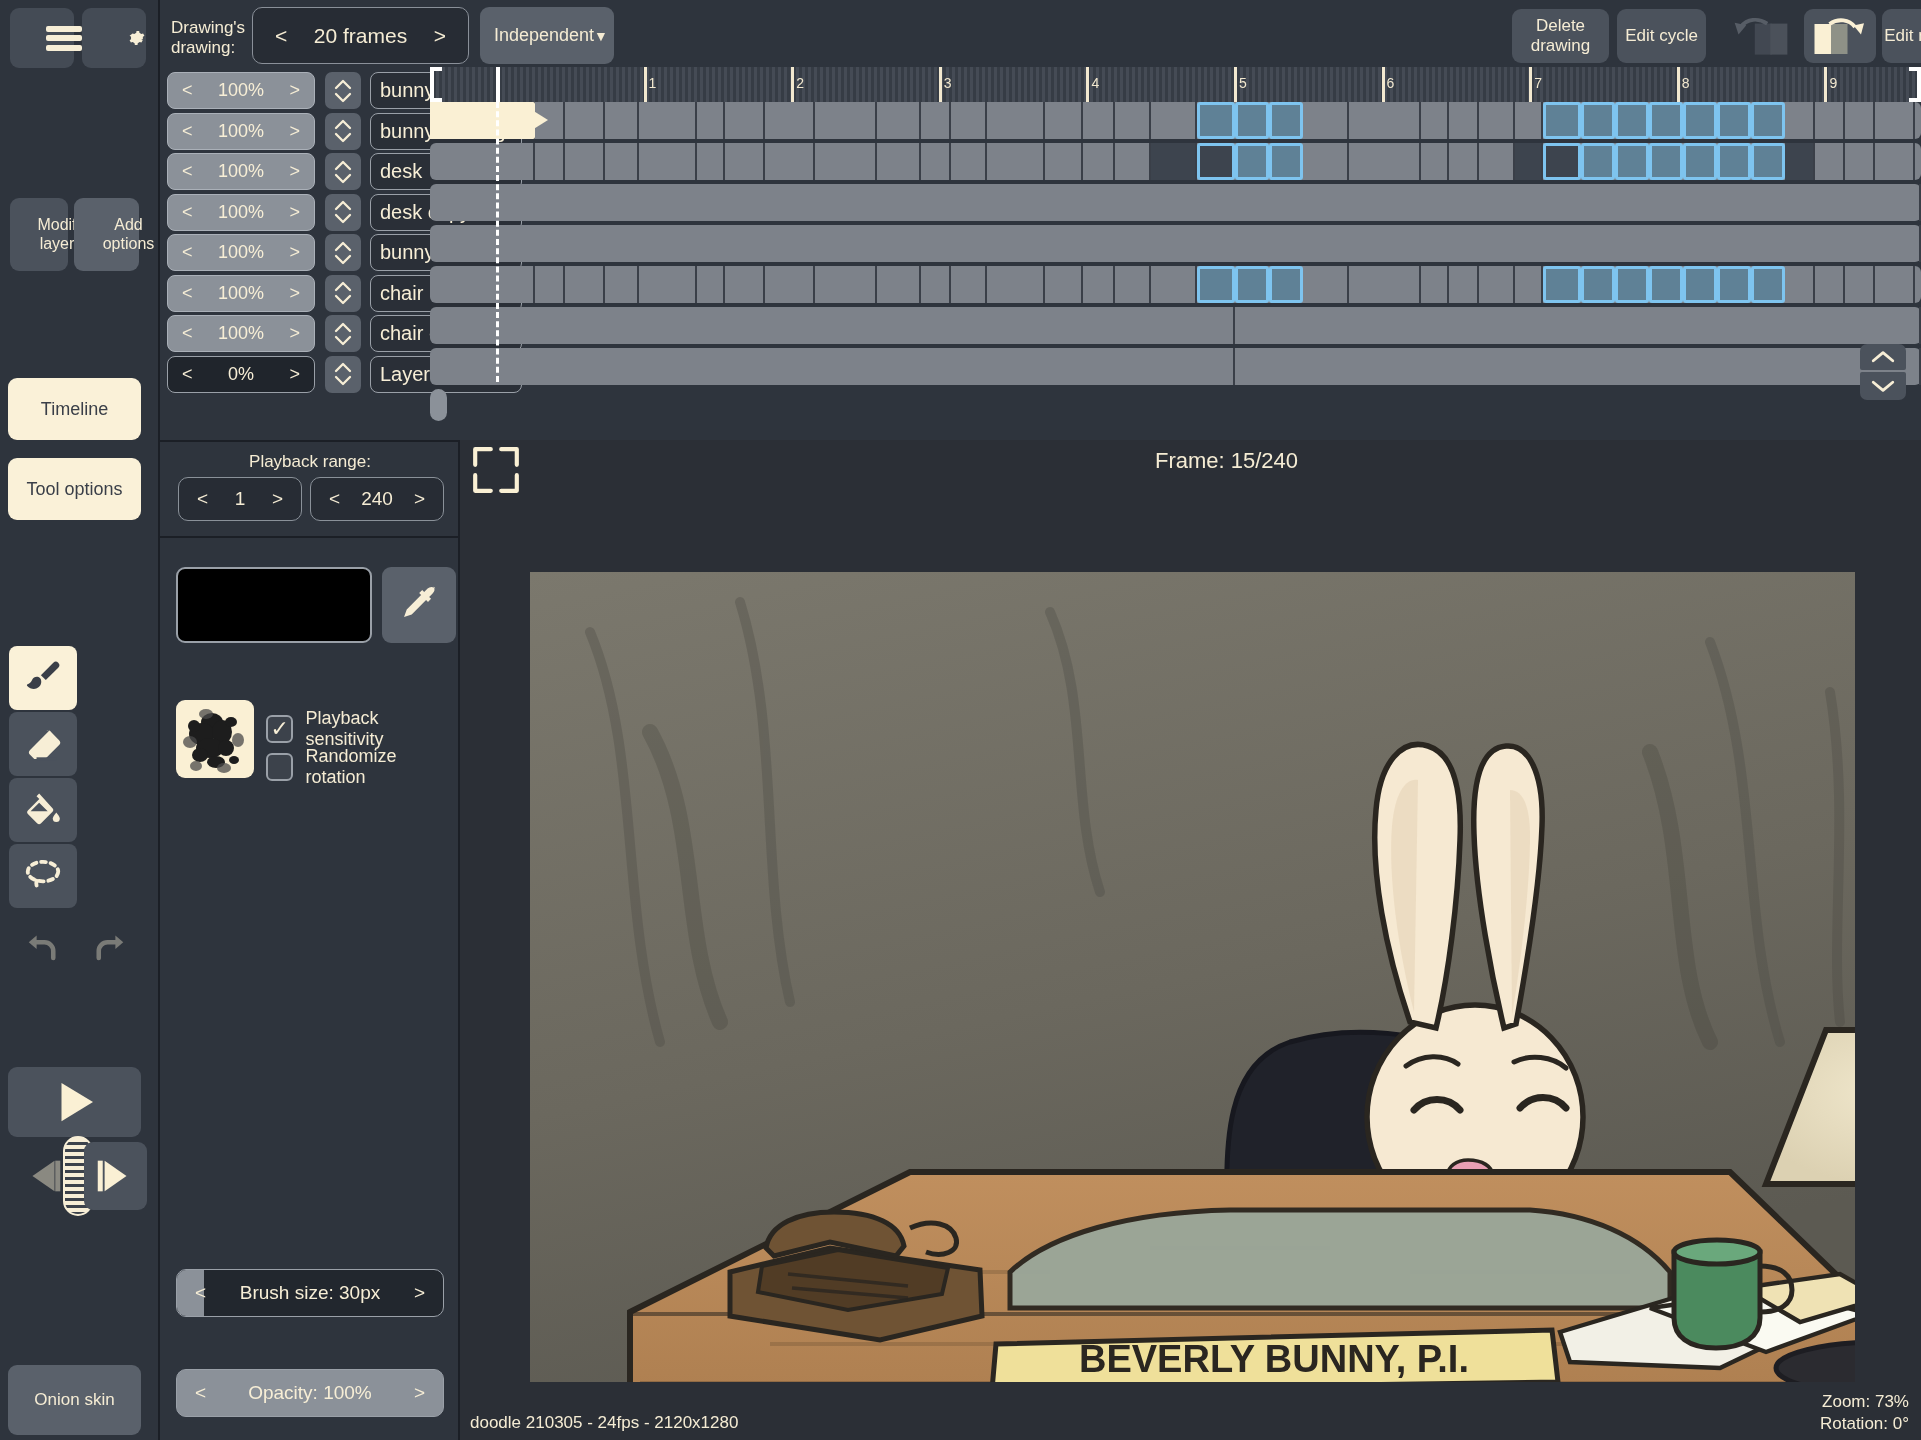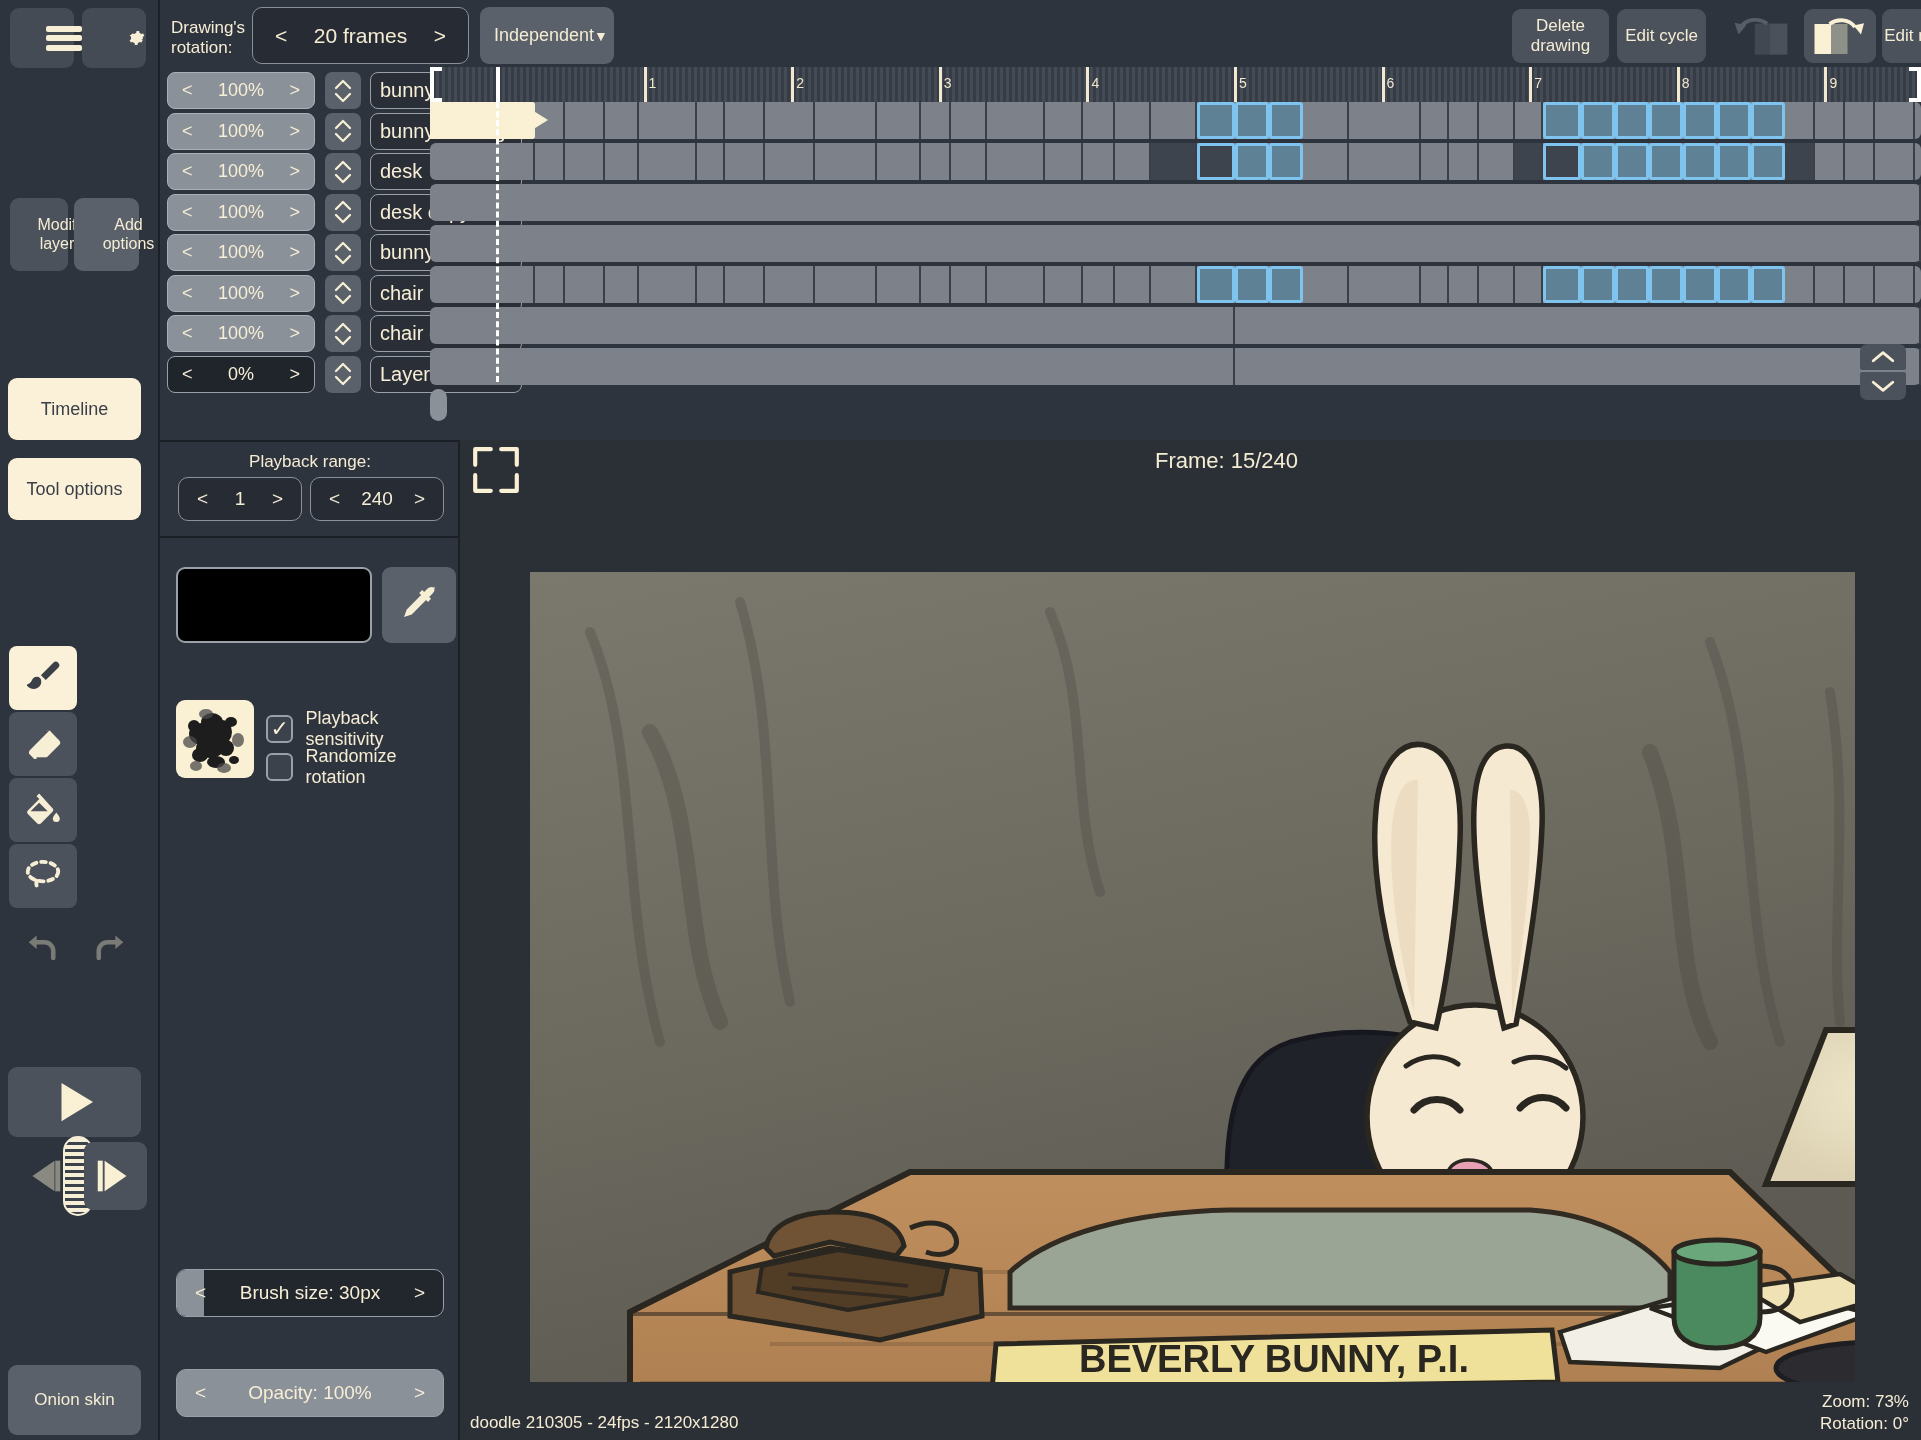--- a/index.html
+++ b/index.html
@@ -299,21 +299,21 @@
         <path fill="#faf0d4" d="M6.6 4v16L18 12z"></path>
     </svg>
   </div>
 
   <div id="onion-skin-btn">
     <span>Onion skin</span>
   </div>
 </div>
 
 <div id="top-bar">
-  <div id="dur-label">Drawing's rotation:</div>
+  <div id="dur-label">Drawing's drawing:</div>
 
   <div id="dur-stepper">
     <span>&lt;</span>
     <span>20 frames</span>
     <span>&gt;</span>
   </div>
 
   <div id="independent-select">
     <span>Independent</span>
     <span style="font-size:14px">▼</span>

